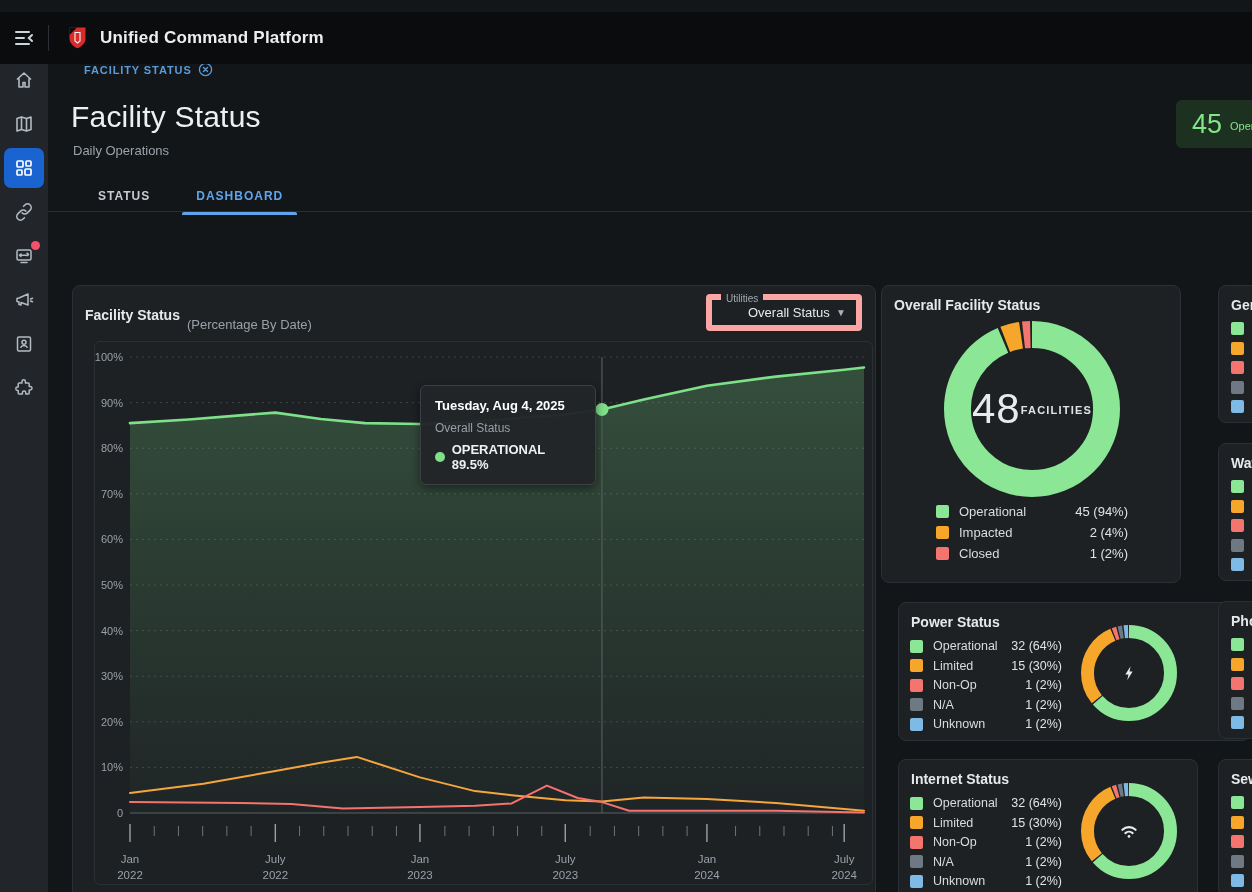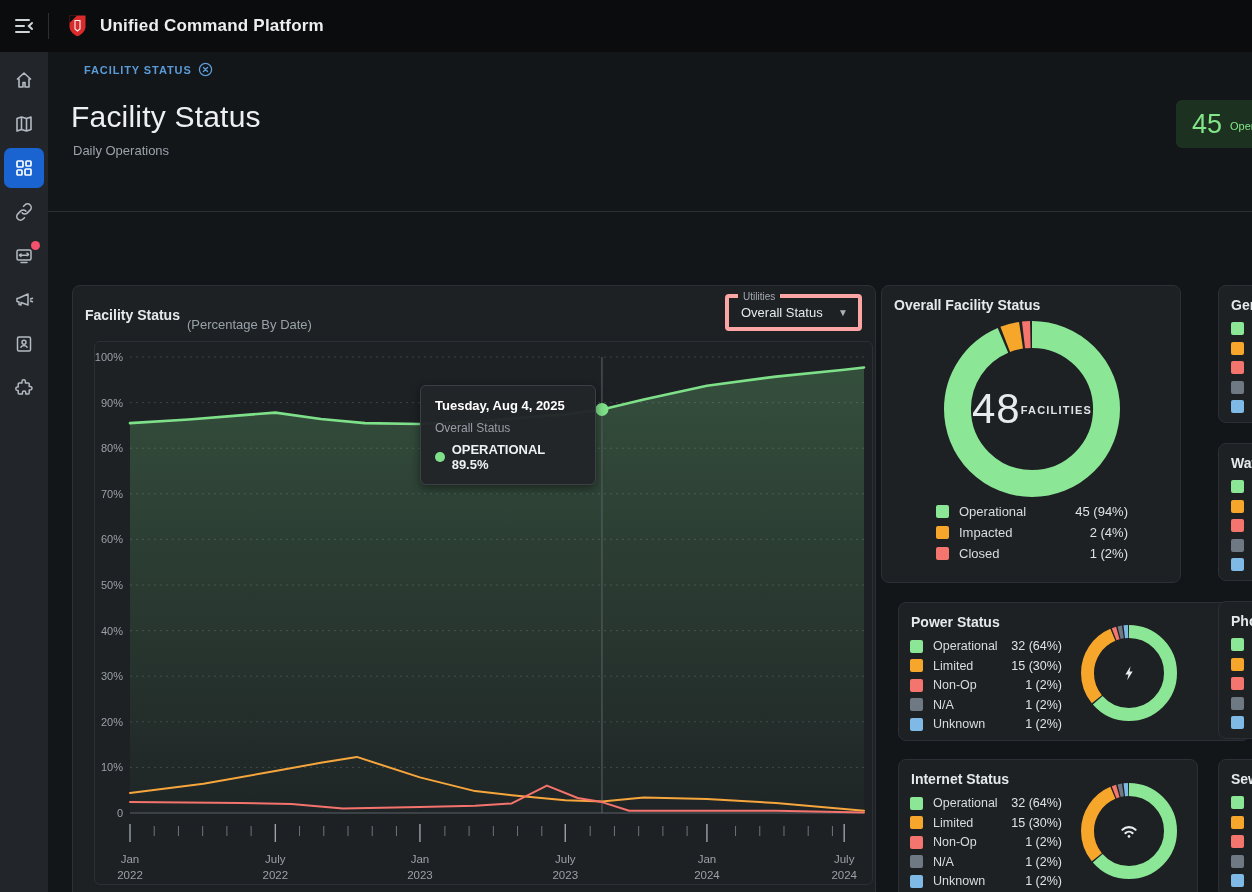--- a/index.html
+++ b/index.html
@@ -1,21 +1,21 @@
 <!DOCTYPE html>
 <html><head>
 <meta charset="utf-8">
 <style>
   * { margin:0; padding:0; box-sizing:border-box; }
   html,body { background:#000; }
   body { width:1252px; height:892px; overflow:hidden; font-family:"Liberation Sans", sans-serif; }
   .screen { position:relative; width:1252px; height:892px; overflow:hidden; background:#131619; }
 
   
-  .topbar { position:absolute; left:0; top:0; width:1252px; height:52px; background:#0a0c0e; display:flex; align-items:center; z-index:30; }
+  .topbar { position:absolute; left:0; top:12px; width:1252px; height:52px; background:#0a0c0e; display:flex; align-items:center; z-index:30; }
   .menu-btn { width:48px; height:52px; display:flex; align-items:center; justify-content:center; background:none; border:none; cursor:pointer; }
   .topbar-sep { width:1px; height:26px; background:#2b3036; margin-right:18px; }
   .logo { margin-right:12px; display:flex; align-items:center; }
   .app-title { color:#eceef0; font-size:17px; font-weight:700; letter-spacing:.2px; }
 
   
   .sidebar { position:absolute; left:0; top:52px; width:48px; height:840px; background:#22262b; display:flex; flex-direction:column; align-items:center; padding-top:8px; z-index:20; }
   .side-item { position:relative; width:40px; height:40px; margin-bottom:4px; border:none; background:none; border-radius:7px; display:flex; align-items:center; justify-content:center; cursor:pointer; }
   .side-item.active { background:#1a64d2; }
   .side-item svg { display:block; }
@@ -37,21 +37,21 @@
   .kpi-label { color:#82e689; font-size:11px; margin-top:4px; }
 
   
   .card { position:absolute; background:#1d2124; border:1px solid #2b3036; border-radius:8px; }
   .card-title { color:#e6e9eb; font-size:14px; font-weight:700; }
 
   
   .chart-card { left:72px; top:285px; width:804px; height:645px; }
   .chart-head { position:absolute; left:12px; top:12px; right:12px; display:flex; align-items:center; }
   .chart-sub { color:#99a1a8; font-size:13px; margin-left:7px;margin-top:19px; }
-  .select { position:absolute; right:1px; top:-4px; width:137px; height:37px; border:4px solid #fca5a5; border-radius:4px; display:flex; align-items:center; cursor:pointer; background:transparent; }
+  .select { position:absolute; right:1px; top:-4px; width:156px; height:37px; border:6px solid #fca5a5; border-radius:4px; display:flex; align-items:center; cursor:pointer; background:transparent;padding-left:24px; }
   .select-label { position:absolute; top:-7px; left:9px; background:#1d2124; padding:0 5px; font-size:10px; color:#a3aab1; }
   .select-value { color:#e6e9eb; font-size:13px; margin-left:12px; }
   .select-caret { position:absolute; right:10px; color:#aab1b7; font-size:10px; }
   .chart-box { position:absolute; left:21px; top:55px; width:779px; height:544px; border:1px solid #2b3036; border-radius:6px; }
 
   .tooltip { position:absolute; left:325px; top:43px; width:176px; background:rgba(34,37,40,.97); border:1px solid #3a4046; border-radius:6px; padding:12px 14px; box-shadow:0 3px 10px rgba(0,0,0,.45); z-index:5; }
   .tt-date { color:#ffffff; font-size:13px; font-weight:700; }
   .tt-series { color:#989fa6; font-size:12px; margin-top:8px; }
   .tt-row { display:flex; align-items:center; gap:7px; margin-top:7px; }
   .tt-dot { width:10px; height:10px; border-radius:50%; }
@@ -161,20 +161,24 @@
   <div class="crumb">
     <span class="crumb-text">FACILITY STATUS</span>
     <svg width="15" height="15" viewBox="0 0 16 16" fill="none" stroke="#5a9bd8" stroke-width="1.4">
         <circle cx="8" cy="8" r="6.5"></circle>
         <path d="M5.8 5.8l4.4 4.4M10.2 5.8l-4.4 4.4" stroke-linecap="round"></path>
       </svg>
   </div>
   <h1 class="page-title">Facility Status</h1>
   <div class="page-sub">Daily Operations</div>
 
+  <div class="tabs">
+    <button class="tab">STATUS</button>
+    <button class="tab active">DASHBOARD</button>
+  </div>
   <div class="tab-divider"></div>
 
   <div class="kpi-badge">
     <span class="kpi-value">45</span>
     <span class="kpi-label">Operational</span>
   </div>
 
   <section class="card chart-card">
     <div class="chart-head">
       <span class="card-title">Facility Status</span>

